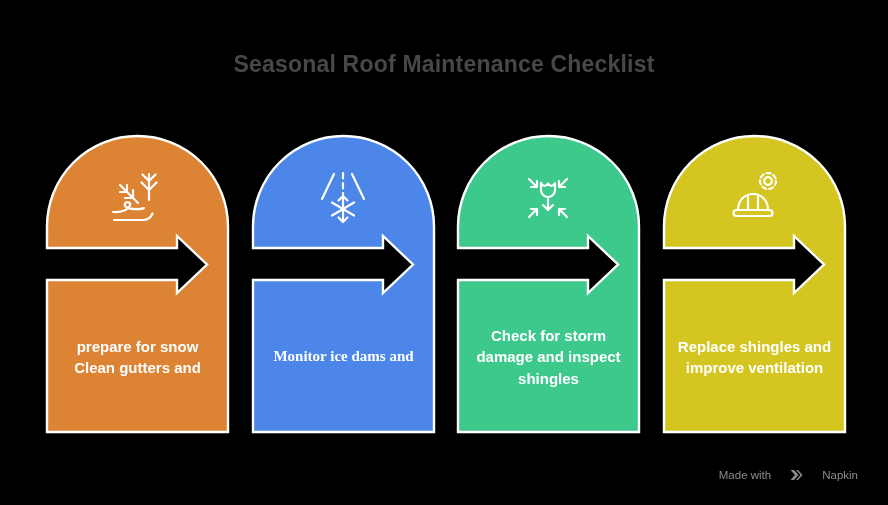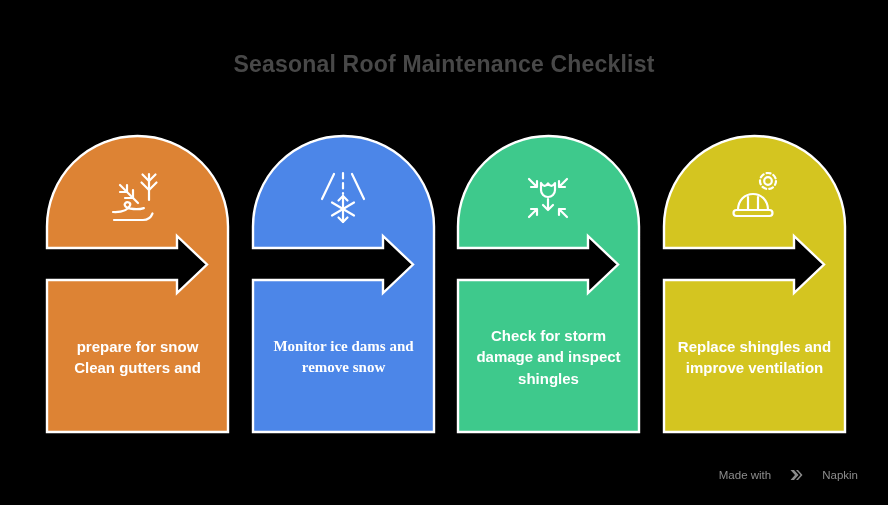--- a/index.html
+++ b/index.html
@@ -60,21 +60,20 @@
     <path d="M38,5 L50,30"></path>
     <path d="M29,4 V25" stroke-dasharray="5.5 4.5"></path>
     <path d="M29,27 V53"></path>
     <path d="M18,33.5 L40,46.5"></path>
     <path d="M40,33.5 L18,46.5"></path>
     <path d="M24.5,31.5 L29,27 L33.5,31.5"></path>
     <path d="M24.5,48.5 L29,53 L33.5,48.5"></path>
         </svg>
         <div class="label">
           <span>Monitor ice dams and</span>
-          <span>remove snow</span>
         </div>
       </div>
       <div class="column" style="left: 458px;">
         <svg class="shape-svg" width="185" height="300" viewBox="-2 -2 185 300">
           <path d="M 0 296 L 0 144 L 130 144 L 130 157 L 160 128.5 L 130 100 L 130 112 L 0 112 L 0 90.5 A 90.5 90.5 0 0 1 181 90.5 L 181 296 Z" fill="#3EC98C" stroke="#ffffff" stroke-width="2.4" stroke-miterlimit="10"></path>
         </svg>
         <svg class="icon-svg" width="58" height="58" viewBox="0 0 58 58" fill="none" stroke="#ffffff" stroke-width="2.2" stroke-linecap="round" stroke-linejoin="round">
     <path d="M22,14 L22,21 A7,7 0 0 0 36,21 L36,14 Q32.5,19.5 29,14.5 Q25.5,19.5 22,14"></path>
     <path d="M29,30 V40"></path>
     <path d="M24,36 L29,41 L34,36"></path>

